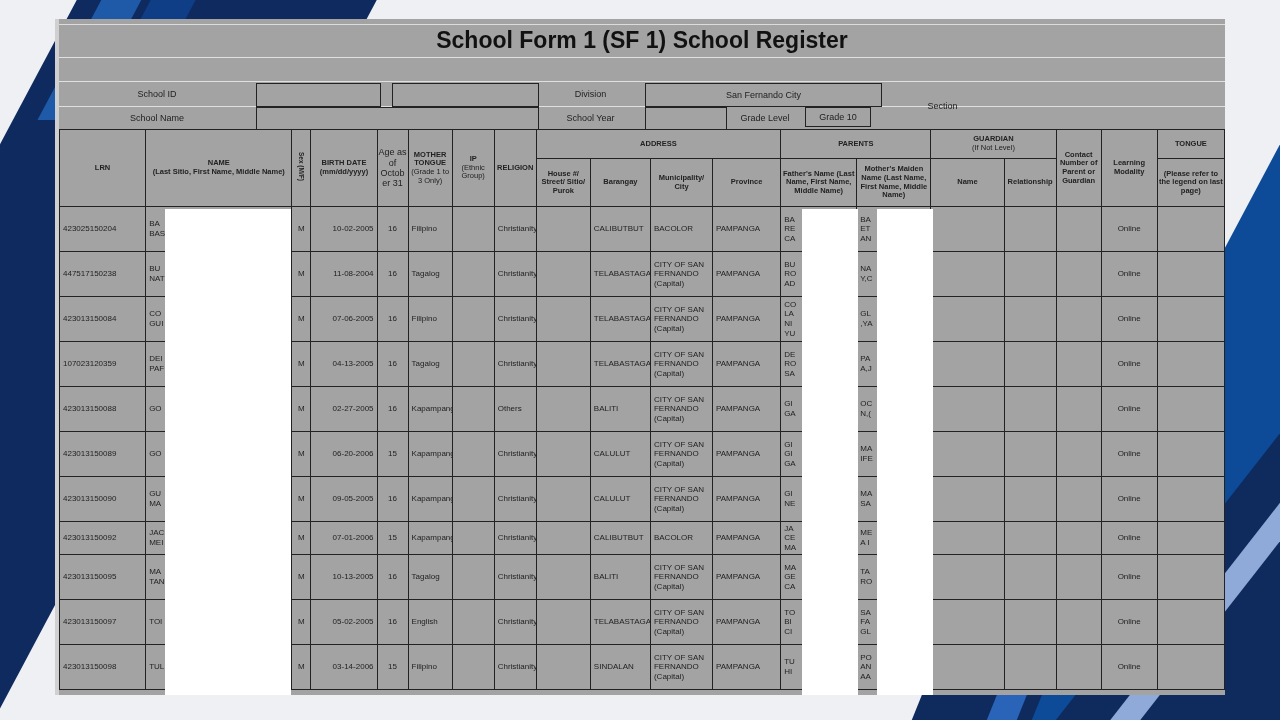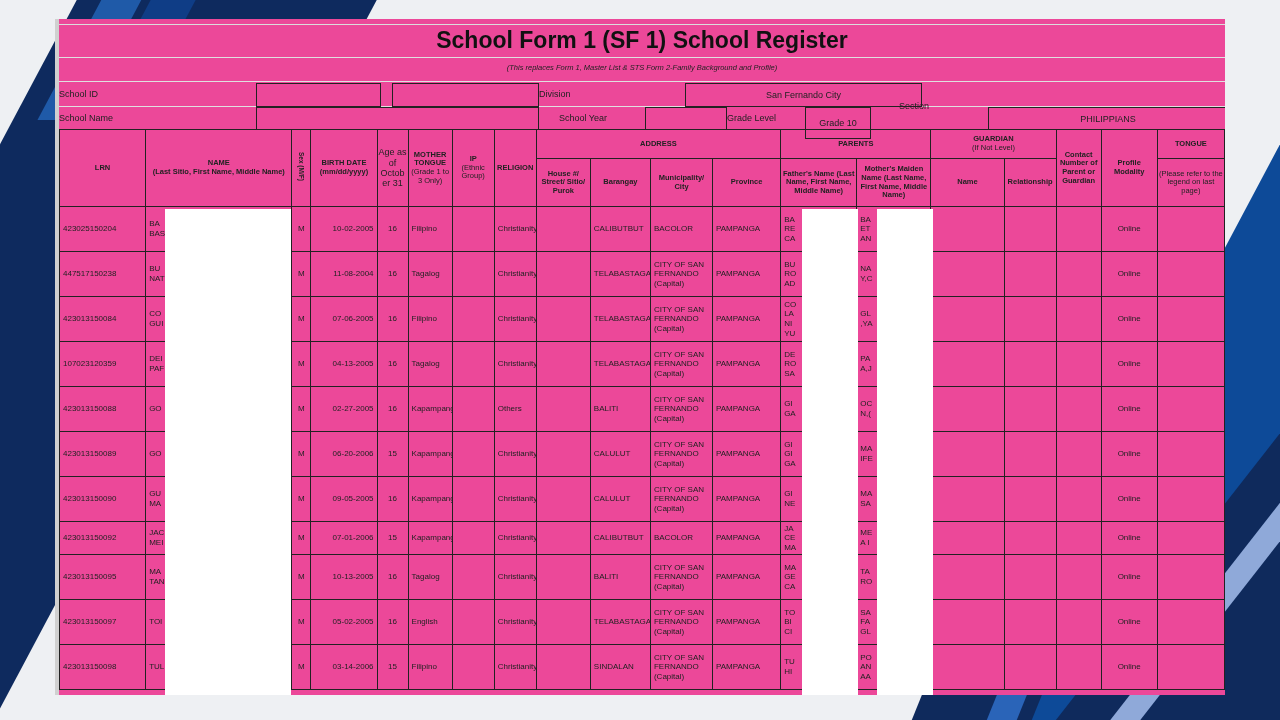--- a/index.html
+++ b/index.html
@@ -17,34 +17,34 @@
   .bg-left3 { left: 140px; top: -40px; width: 45px; height: 120px; background: #0f3d86; transform: skewX(-28deg); }
   .bg-right1 { right: -140px; top: -40px; width: 260px; height: 820px; background: #0d4a98; transform: skewX(-28deg); }
   .bg-right2 { right: -40px; top: 240px; width: 30px; height: 500px; background: #8fa9d9; transform: skewX(-38deg); }
   .bg-right3 { right: -200px; top: 280px; width: 260px; height: 460px; background: #0f2a5c; transform: skewX(-38deg); }
   .bg-bottom1 { left: 915px; top: 692px; width: 120px; height: 40px; background: #0f2a5c; transform: skewX(-22deg); }
   .bg-bottom2 { left: 990px; top: 692px; width: 30px; height: 40px; background: #2a64b8; transform: skewX(-22deg); }
 
   
   .sheet {
     position: absolute; left: 55px; top: 19px; width: 1170px; height: 676px;
-    background: #ec4899; border-left: 4px solid #d0d0d0; overflow: hidden;
+    background: #a3a3a3; border-left: 4px solid #d0d0d0; overflow: hidden;
   }
   .gridtop { position: absolute; left: 0; top: 0; right: 0; height: 6px; border-bottom: 1px solid #dcdcdc; }
   .title {
     position: absolute; left: 0; right: 0; top: 8px; text-align: center;
     font-size: 23px; font-weight: bold; color: #111;
   }
   .subtitle {
     position: absolute; left: 0; right: 0; top: 44px; text-align: center;
     font-size: 7.5px; font-style: italic; color: #222;
   }
   .hline { position: absolute; left: 0; right: 0; height: 1px; background: #e0e0e0; }
 
-  .lbl { position: absolute; font-size: 9px; color: #222; text-align: left; }
+  .lbl { position: absolute; font-size: 9px; color: #222; text-align: center; }
   .box { position: absolute; border: 1px solid #222; font-size: 9px; color: #222; text-align: center; display: flex; align-items: center; justify-content: center; }
 
   
   table.reg {
     position: absolute; left: 0; top: 110px; border-collapse: collapse; table-layout: fixed;
     width: 1166px;
   }
   table.reg th, table.reg td {
     border: 1px solid #222; font-size: 7.5px; color: #222; overflow: hidden;
   }
@@ -69,38 +69,36 @@
   <div class="bg-stripe bg-right3"></div>
   <div class="bg-stripe bg-right2"></div>
   <div class="bg-stripe bg-bottom1"></div>
   <div class="bg-stripe bg-bottom2"></div>
 </div>
 
 <div class="sheet">
   <div class="gridtop"></div>
   <div class="title">School Form 1 (SF 1) School Register</div>
   <div class="hline" style="top:38px"></div>
-  <div class="subtitle">(This replaces  Form 1, Master List &amp; STS Form 2-Family Background and Profile)</div>
   <div class="hline" style="top:62px"></div>
   <div class="hline" style="top:87px"></div>
 
   <div class="lbl" style="left:0; width:196px; top:70px;">School ID</div>
   <div class="box" style="left:197px; top:64px; width:125px; height:24px;"></div>
   <div class="box" style="left:333px; top:64px; width:147px; height:24px;"></div>
   <div class="lbl" style="left:480px; width:103px; top:70px;">Division</div>
-  <div class="box" style="left:586px; top:64px; width:237px; height:24px;margin-left:40px;">San Fernando City</div>
+  <div class="box" style="left:586px; top:64px; width:237px; height:24px;">San Fernando City</div>
 
   <div class="lbl" style="left:0; width:196px; top:94px;">School Name</div>
   <div class="box" style="left:197px; top:88px; width:283px; height:23px;"></div>
-  <div class="lbl" style="left:500px; width:103px; top:94px;">School Year</div>
+  <div class="lbl" style="left:480px; width:103px; top:94px;">School Year</div>
   <div class="box" style="left:586px; top:88px; width:82px; height:23px;"></div>
   <div class="lbl" style="left:668px; width:76px; top:94px;">Grade Level</div>
-  <div class="box" style="left:746px; top:88px; width:66px; height:32px;">Grade 10</div>
+  <div class="box" style="left:746px; top:88px; width:66px; height:20px;">Grade 10</div>
   <div class="lbl" style="left:840px; width:87px; top:82px;">Section</div>
-  <div class="box" style="left:929px; top:88px; width:240px; height:23px;">PHILIPPIANS</div>
 
   <table class="reg">
     <colgroup>
       <col style="width:86px">
         <col style="width:146px">
         <col style="width:19px">
         <col style="width:66px">
         <col style="width:31px">
         <col style="width:44px">
         <col style="width:42px">
@@ -124,33 +122,33 @@
         <th rowspan="2"><span class="sex-h">Sex (M/F)</span></th>
         <th rowspan="2"><span>BIRTH DATE</span><br><span>(mm/dd/yyyy)</span></th>
         <th rowspan="2" class="age-h">Age as of Octob er 31</th>
         <th rowspan="2"><span>MOTHER TONGUE</span><br><span style="font-weight:normal">(Grade 1 to 3 Only)</span></th>
         <th rowspan="2"><span>IP</span><br><span style="font-weight:normal">(Ethnic Group)</span></th>
         <th rowspan="2">RELIGION</th>
         <th colspan="4">ADDRESS</th>
         <th colspan="2">PARENTS</th>
         <th colspan="2"><span>GUARDIAN</span><br><span style="font-weight:normal">(If Not Level)</span></th>
         <th rowspan="2">Contact Number of Parent or Guardian</th>
-        <th rowspan="2">Profile Modality</th>
+        <th rowspan="2">Learning Modality</th>
         <th>TONGUE</th>
       </tr>
       <tr style="height:48px;">
         <th>House #/ Street/ Sitio/ Purok</th>
         <th>Barangay</th>
         <th>Municipality/ City</th>
         <th>Province</th>
         <th>Father's Name (Last Name, First Name, Middle Name)</th>
         <th>Mother's Maiden Name (Last Name, First Name, Middle Name)</th>
         <th>Name</th>
         <th>Relationship</th>
-        <th style="font-weight:normal">(Please refer to the legend on last page)</th>
+        <th style="font-weight:bold">(Please refer to the legend on last page)</th>
       </tr>
     </thead>
     <tbody id="rows">
         <tr class="datarow">
           <td>423025150204</td>
           <td style="white-space: pre-line;">BA
 BAS</td>
           <td class="c">M</td>
           <td class="r">10-02-2005</td>
           <td class="c">16</td>

